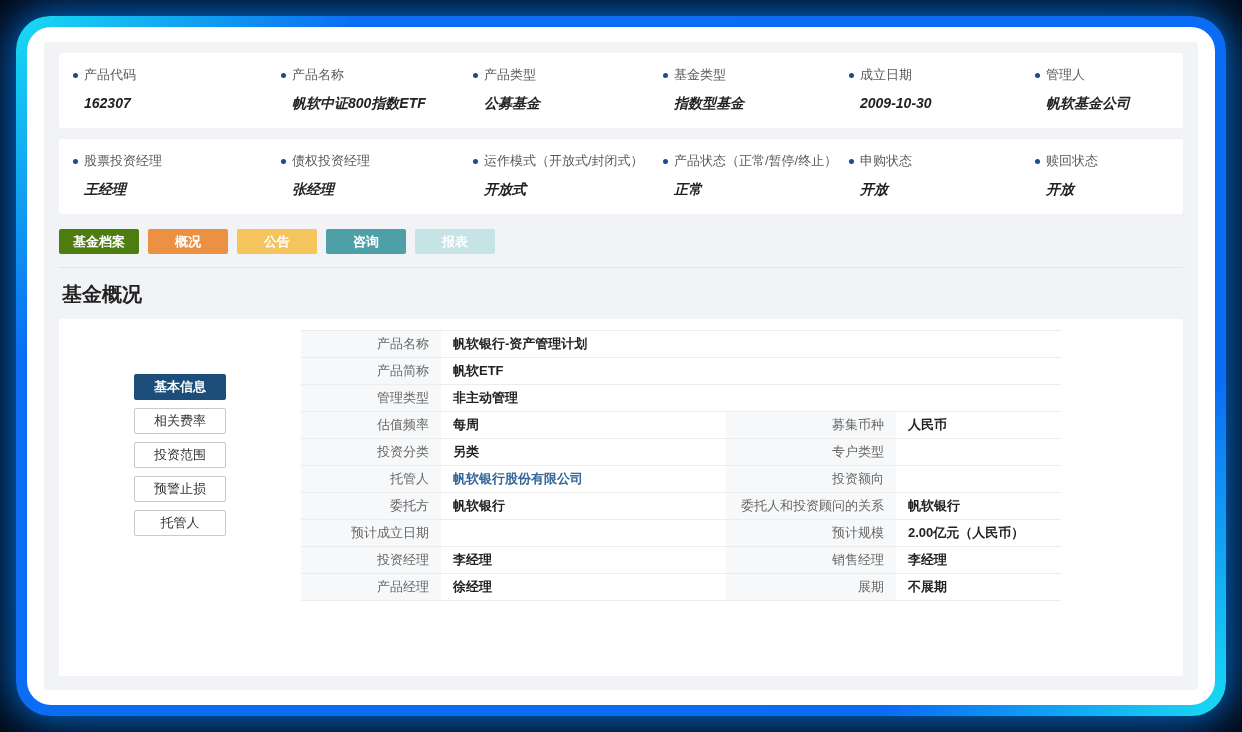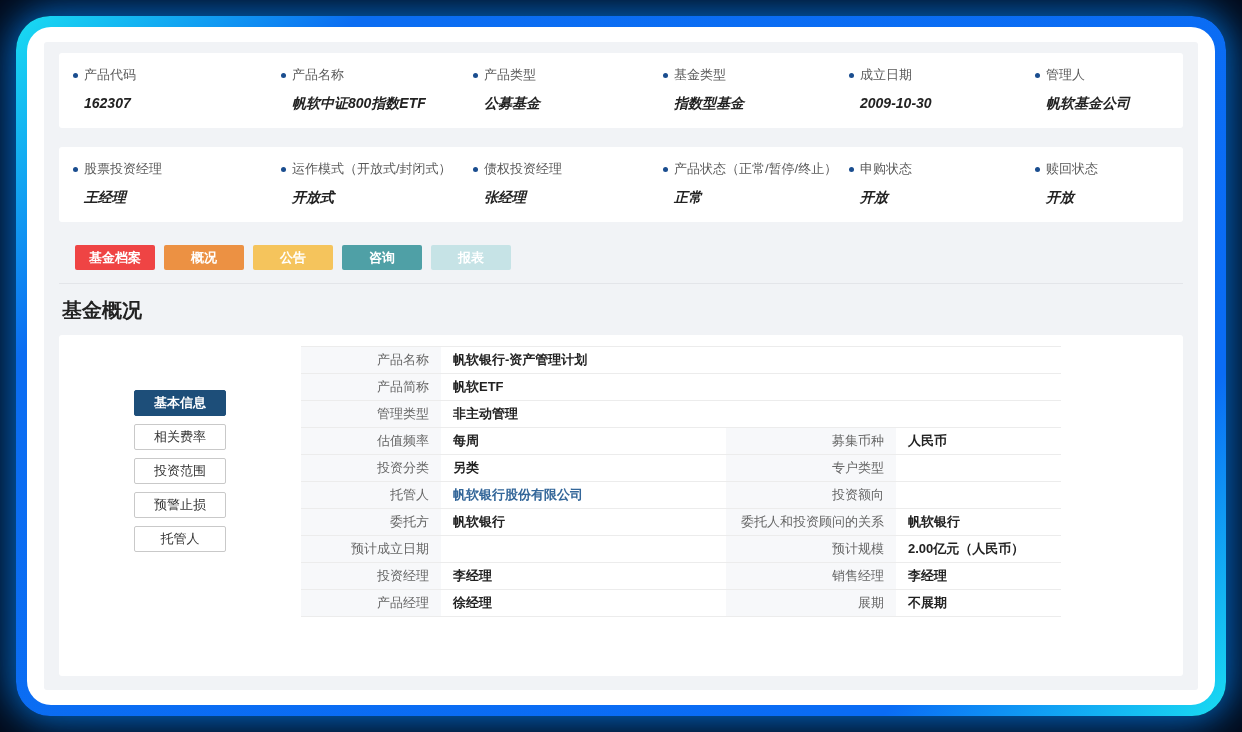--- a/index.html
+++ b/index.html
@@ -41,21 +41,21 @@
   
   .app-body { background: #f1f3f6; flex: 1; display: flex; flex-direction: column; overflow: hidden; }
   .page-title {
     font-size: 20px; font-weight: bold; color: #2f2f2f;
     padding: 17px 18px 13px; border-bottom: 1px solid #e3e5e9;
   }
 
   
   .info-panel {
     background: #fff; border-radius: 3px;
-    margin: 11px 15px 8px; padding: 13px 14px 15px;
+    margin: 11px 15px 0; padding: 13px 14px 15px;
     display: grid;
     grid-template-columns: 208px 192px 190px 186px 186px auto;
   }
   .field-label { color: #5a5a5a; font-size: 13px; display: flex; align-items: center; }
   .field-label::before {
     content: ""; width: 5px; height: 5px; border-radius: 50%;
     background: #1a4d8f; margin-right: 6px; flex: 0 0 5px;
   }
   .field-value { font-weight: bold; color: #222; font-size: 14px; margin-top: 11px; padding-left: 11px; font-style: italic; }
 
@@ -131,43 +131,43 @@
             <div class="field-value">帆软基金公司</div>
           </div>
         </div>
 
         <div class="info-panel">
           <div class="field">
             <div class="field-label">股票投资经理</div>
             <div class="field-value">王经理</div>
           </div>
           <div class="field">
+            <div class="field-label">债权投资经理</div>
+            <div class="field-value">张经理</div>
+          </div>
+          <div class="field">
             <div class="field-label">运作模式（开放式/封闭式）</div>
             <div class="field-value">开放式</div>
           </div>
           <div class="field">
-            <div class="field-label">债权投资经理</div>
-            <div class="field-value">张经理</div>
-          </div>
-          <div class="field">
             <div class="field-label">产品状态（正常/暂停/终止）</div>
             <div class="field-value">正常</div>
           </div>
           <div class="field">
             <div class="field-label">申购状态</div>
             <div class="field-value">开放</div>
           </div>
           <div class="field">
             <div class="field-label">赎回状态</div>
             <div class="field-value">开放</div>
           </div>
         </div>
 
         <div class="tabs">
-          <div class="tab" style="background-color: #ef4444; color: rgb(255, 255, 255); margin-left: 16px;">基金档案</div>
+          <div class="tab" style="background-color: #4d7c0f; color: rgb(255, 255, 255);">基金档案</div>
           <div class="tab" style="background-color: rgb(236, 145, 67); color: rgb(255, 255, 255);">概况</div>
           <div class="tab" style="background-color: rgb(245, 196, 92); color: rgb(255, 255, 255);">公告</div>
           <div class="tab" style="background-color: rgb(79, 160, 166); color: rgb(255, 255, 255);">咨询</div>
           <div class="tab" style="background-color: rgb(198, 227, 230); color: rgb(255, 255, 255);">报表</div>
         </div>
 
         <div class="section-title">基金概况</div>
 
         <div class="content-panel">
           <div class="side-nav">

